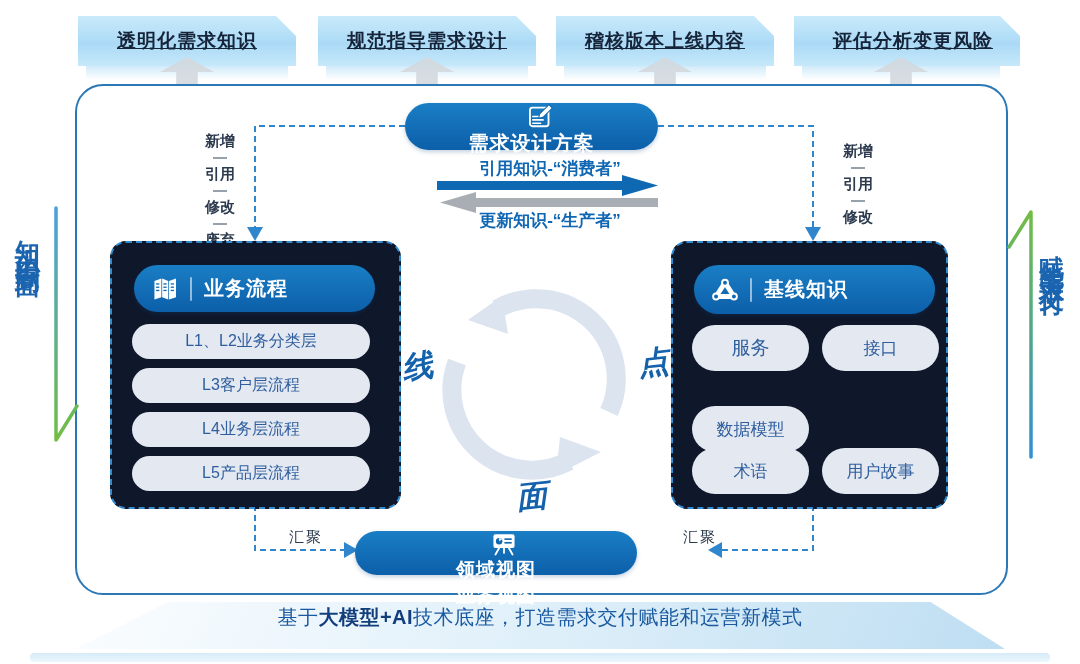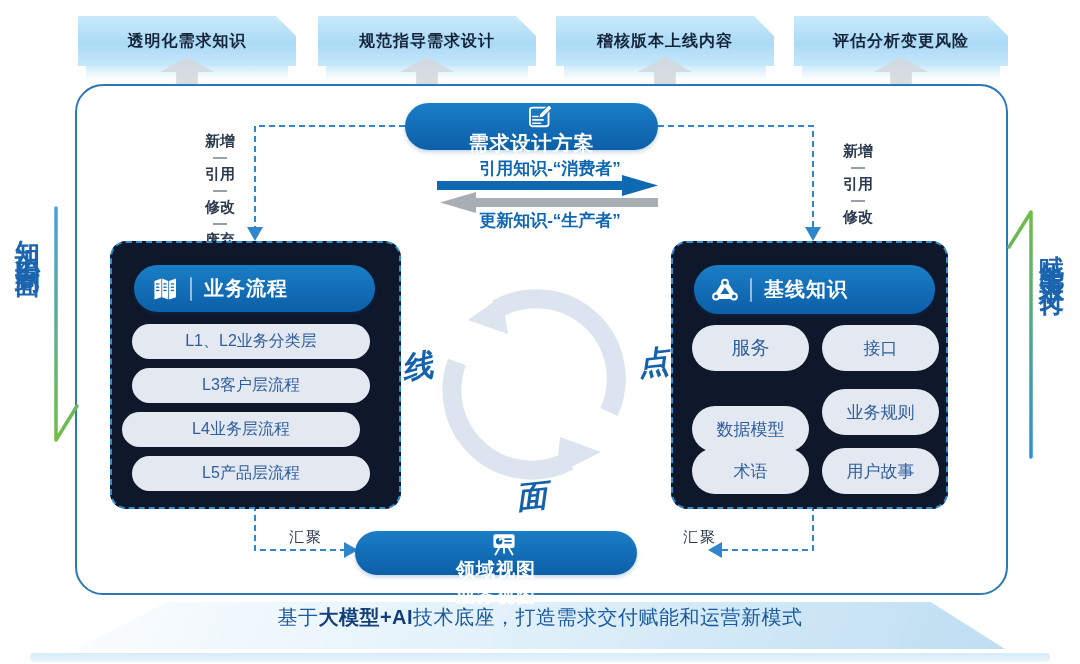--- a/index.html
+++ b/index.html
@@ -6,26 +6,26 @@
   body{
     position:relative;width:1080px;height:664px;background:#ffffff;overflow:hidden;
     font-family:"Liberation Sans","DejaVu Sans",sans-serif;
   }
   
   .banner{
     position:absolute;top:16px;height:50px;z-index:1;
     background:linear-gradient(180deg,#c9eafb 0%,#abdaf6 55%,#c6e8fa 100%);
     clip-path:polygon(0 0,calc(100% - 20px) 0,100% 20px,100% 100%,0 100%);
     display:flex;align-items:center;justify-content:center;
-    font-size:16px;font-weight:bold;color:#16243a;letter-spacing:1px;
+    font-size:19px;font-weight:bold;color:#16243a;letter-spacing:1px;text-decoration:underline;
   }
   .banner.b1{left:78px;width:218px;}
   .banner.b2{left:318px;width:218px;}
   .banner.b3{left:556px;width:218px;}
-  .banner.b4{left:794px;width:214px;}
+  .banner.b4{left:794px;width:214px;padding-left:12px;}
   .banner-reflect{
     position:absolute;top:66px;height:14px;z-index:1;
     background:linear-gradient(180deg,rgba(171,218,246,.55),rgba(171,218,246,0));
   }
   .up-arrow{
     position:absolute;top:57px;width:54px;height:36px;z-index:1;
     background:#d3d8de;opacity:.9;
     clip-path:polygon(50% 0,100% 42%,70% 42%,70% 100%,30% 100%,30% 42%,0 42%);
   }
   
@@ -207,41 +207,40 @@
             <rect x="23" y="13" width="4" height="1.6"></rect>
             <rect x="23" y="17" width="4" height="1.6"></rect>
         </g>
       </svg>
     </span>
     <span class="vsep"></span>
     <span>业务流程</span>
   </div>
   <div class="item-pill" style="left:20px;top:81px;width:238px;height:35px;">L1、L2业务分类层</div>
   <div class="item-pill" style="left:20px;top:125px;width:238px;height:35px;">L3客户层流程</div>
-  <div class="item-pill" style="left:10px;top:169px;width:238px;height:35px;">L4业务层流程</div>
+  <div class="item-pill" style="left:20px;top:169px;width:238px;height:35px;">L4业务层流程</div>
   <div class="item-pill" style="left:20px;top:213px;width:238px;height:35px;">L5产品层流程</div>
 </div>
 
 <div class="dash-box" style="left:671px;top:241px;width:273px;height:264px;">
   <div class="pill" style="position:absolute;left:21px;top:22px;width:241px;height:49px;font-size:20px;letter-spacing:1px;">
     <span class="ic">
       <svg width="26" height="26" viewBox="0 0 32 32">
         <path d="M16 7 L27 24 L5 24 Z" fill="none" stroke="#fff" stroke-width="6" stroke-linejoin="round"></path>
         <circle cx="16" cy="7" r="3.6" fill="#0f68b2" stroke="#fff" stroke-width="2.4"></circle>
         <circle cx="27" cy="24" r="3.6" fill="#0f68b2" stroke="#fff" stroke-width="2.4"></circle>
         <circle cx="5" cy="24" r="3.6" fill="#0f68b2" stroke="#fff" stroke-width="2.4"></circle>
       </svg>
     </span>
     <span class="vsep"></span>
     <span>基线知识</span>
   </div>
   <div class="item-pill" style="left:19px;top:82px;width:117px;height:46px;border-radius:23px;font-size:19px;">服务</div>
   <div class="item-pill" style="left:149px;top:82px;width:117px;height:46px;border-radius:23px;font-size:17px;">接口</div>
   <div class="item-pill" style="left:19px;top:146px;width:117px;height:46px;border-radius:23px;font-size:17px;margin-top:17px;">数据模型</div>
-  <div class="item-pill" style="left:149px;top:146px;width:117px;height:46px;border-radius:23px;font-size:17px;">业务规则</div>
   <div class="item-pill" style="left:19px;top:205px;width:117px;height:46px;border-radius:23px;font-size:17px;">术语</div>
   <div class="item-pill" style="left:149px;top:205px;width:117px;height:46px;border-radius:23px;font-size:17px;">用户故事</div>
 </div>
 
 <div class="cycle-char" style="left:402px;top:346px;transform:rotate(-8deg);">线</div>
 <div class="cycle-char" style="left:638px;top:342px;transform:rotate(-6deg);">点</div>
 <div class="cycle-char" style="left:516px;top:476px;transform:rotate(-6deg);">面</div>
 
 <div class="converge" style="left:289px;top:528px;">汇聚</div>
 <div class="converge" style="left:683px;top:528px;">汇聚</div>

